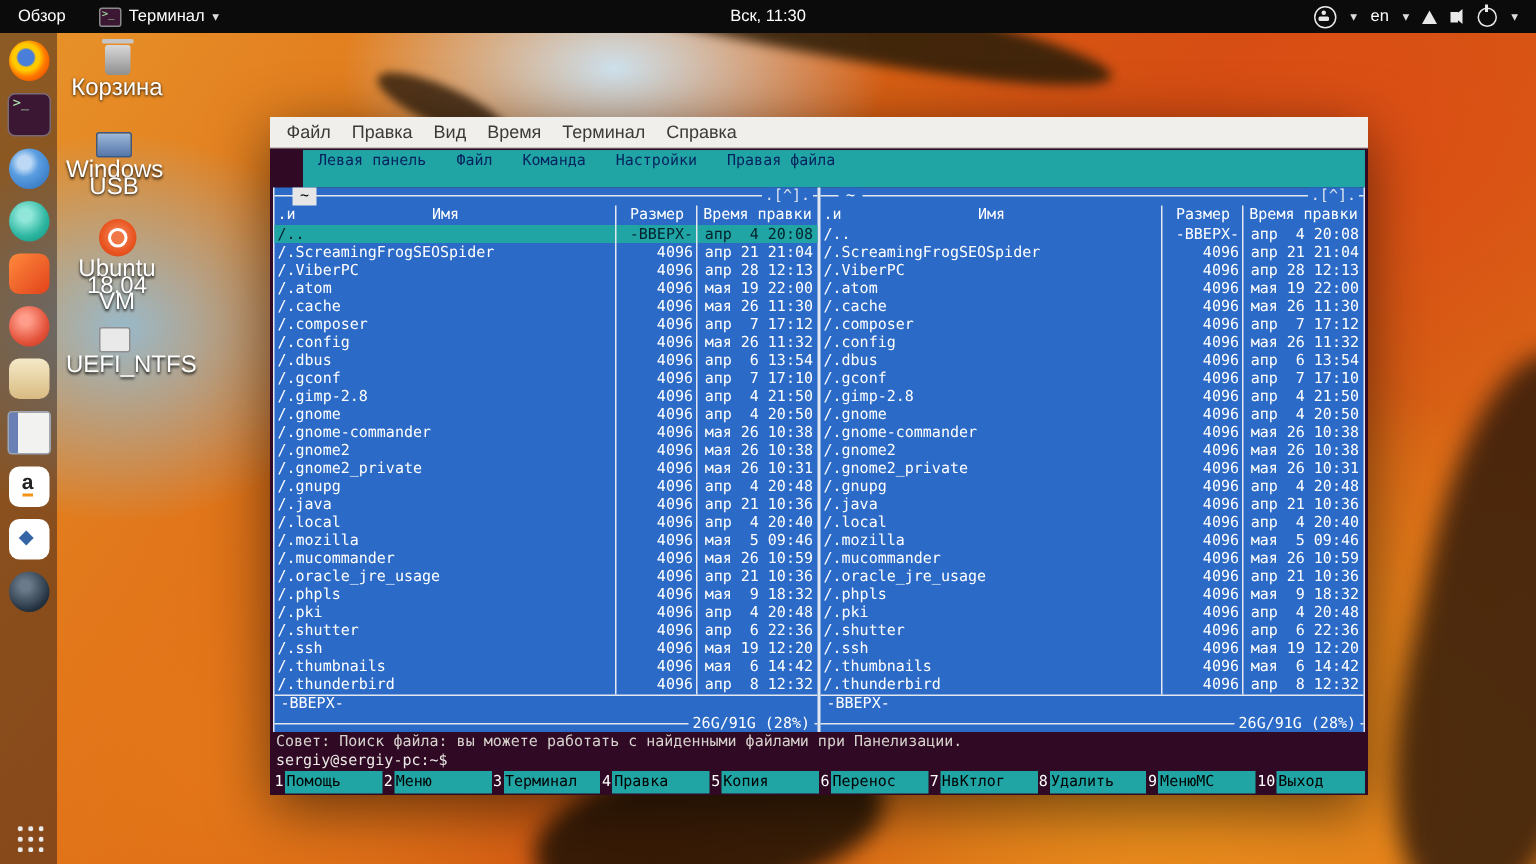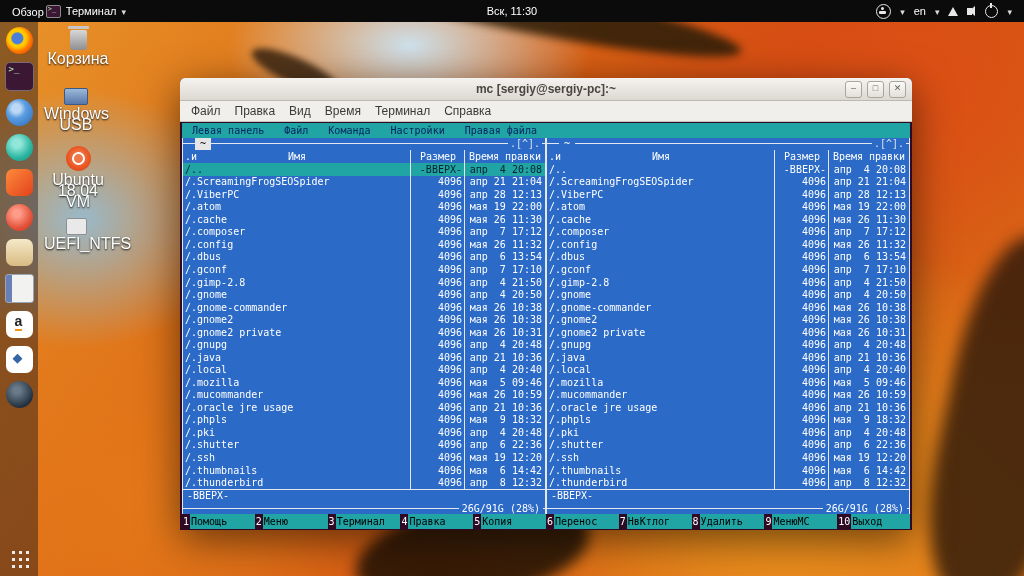--- a/index.html
+++ b/index.html
@@ -23,21 +23,21 @@
       transform:rotate(11deg);border-radius:50%;opacity:.9;}
   .b2{top:505px;left:355px;width:235px;height:95px;background:#1f1205;filter:blur(7px);
       transform:rotate(-12deg);border-radius:45%;opacity:.85;}
   .b3{top:235px;left:945px;width:130px;height:370px;background:#28160a;filter:blur(8px);
       transform:rotate(12deg);border-radius:40%;opacity:.8;}
   .b4{top:58px;left:248px;width:95px;height:26px;background:#3a2410;filter:blur(3px);
       transform:rotate(24deg);border-radius:50%;opacity:.85;}
   
   .topbar{position:absolute;top:0;left:0;right:0;height:22px;background:#0b0b0b;color:#fff;
     display:flex;align-items:center;font-size:11px;z-index:50;}
-  .tb-left{display:flex;align-items:flex-end;gap:0;padding-left:10px;}
+  .tb-left{display:flex;align-items:center;gap:20px;padding-left:10px;}
   .tb-item{padding:0 2px;cursor:default;}
   .tb-app{display:flex;align-items:center;gap:5px;}
   .ico-term-small{width:13px;height:11px;background:#3c1733;border:1px solid #8a8a8a;border-radius:2px;
     position:relative;}
   .ico-term-small::after{content:">_";position:absolute;left:1px;top:-1px;font-size:7px;color:#a7e9a7;
     font-family:"DejaVu Sans Mono",monospace;}
   .caret{display:inline-block;}
   .caret::after{content:"▾";font-size:9px;color:#ddd;}
   .tb-center{position:absolute;left:50%;transform:translateX(-50%);top:0;height:22px;
     display:flex;align-items:center;}
@@ -103,21 +103,21 @@
   .win-btn.min::after{content:"–";}
   .win-btn.max::after{content:"□";}
   .win-btn.close::after{content:"✕";}
   .appmenu{height:20px;flex:none;background:#f1efec;border-bottom:1px solid #c9c4bc;
     display:flex;align-items:center;padding-left:4px;font-size:12px;color:#3c3a36;}
   .appmenu span{padding:0 7px;}
   
   .terminal{flex:1;min-height:0;background:var(--termbg);padding:1px 2px;
     font-family:"DejaVu Sans Mono",monospace;font-size:10px;color:#fff;
     display:flex;flex-direction:column;}
-  .mc-menubar{height:15px;line-height:15px;flex:none;background:var(--teal);color:#06235e;display:flex;}
+  .mc-menubar{height:25px;line-height:15px;flex:none;background:var(--teal);color:#06235e;display:flex;margin-left:20px;}
   .mc-menubar span{padding:0 10px;white-space:pre;}
   .panels{flex:1;min-height:0;display:flex;}
   .panel{flex:1;min-width:0;display:flex;flex-direction:column;background:var(--blue);
     border-left:1px solid var(--frame);border-right:1px solid var(--frame);}
   .p-top{height:12px;flex:none;position:relative;}
   .p-top .line{position:absolute;left:0;right:0;top:5px;height:1px;background:var(--frame);}
   .p-path{position:absolute;left:12px;top:0;height:12px;line-height:12px;padding:0 5px;z-index:2;}
   .p-path.active{background:#e6e6e6;color:#000;}
   .p-path.inactive{background:var(--blue);color:#fff;}
   .p-corner{position:absolute;right:3px;top:0;height:12px;line-height:12px;background:var(--blue);
@@ -210,28 +210,20 @@
 <div class="desktop-icon" style="left:46px;top:146px;">
   <div class="ico-ubuntu"></div>
   <div class="lbl">Ubuntu 18.04 VM</div>
 </div>
 <div class="desktop-icon" style="left:44px;top:218px;">
   <div class="ico-uefi"></div>
   <div class="lbl">UEFI_NTFS</div>
 </div>
 
 <div class="window">
-  <div class="titlebar">
-    <span class="title">mc [sergiy@sergiy-pc]:~</span>
-    <div class="win-btns">
-      <div class="win-btn min"></div>
-      <div class="win-btn max"></div>
-      <div class="win-btn close"></div>
-    </div>
-  </div>
   <div class="appmenu" id="term-menu">
       <span>Файл</span>
       <span>Правка</span>
       <span>Вид</span>
       <span>Время</span>
       <span>Терминал</span>
       <span>Справка</span>
     </div>
   <div class="terminal">
     <div class="mc-menubar" id="mc-menubar">
@@ -337,20 +329,22 @@
             </div>
         </div>
         <div class="p-mini">-ВВЕРХ-</div>
         <div class="p-bottom">
           <div class="line"></div>
           <span class="p-free">26G/91G (28%)</span>
         </div>
       </div>
 
     </div>
+    <div class="hint">Совет: Поиск файла: вы можете работать с найденными файлами при Панелизации.</div>
+    <div class="prompt">sergiy@sergiy-pc:~$</div>
     <div class="keybar" id="keybar">
         <div class="fkey">
           <span class="num">1</span>
           <span class="lbl">Помощь</span>
         </div>
         <div class="fkey">
           <span class="num">2</span>
           <span class="lbl">Меню</span>
         </div>
         <div class="fkey">

